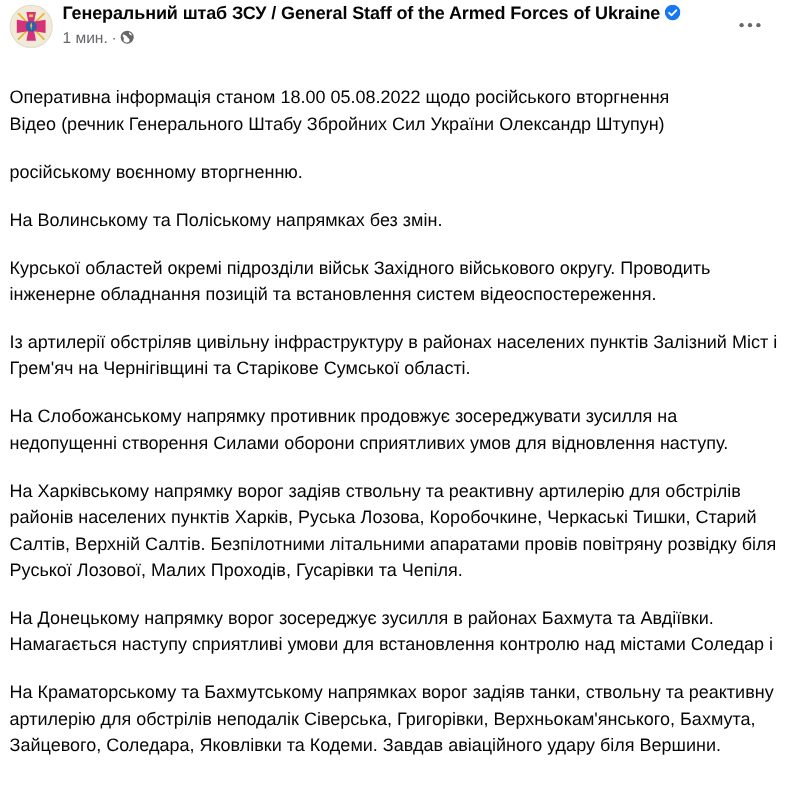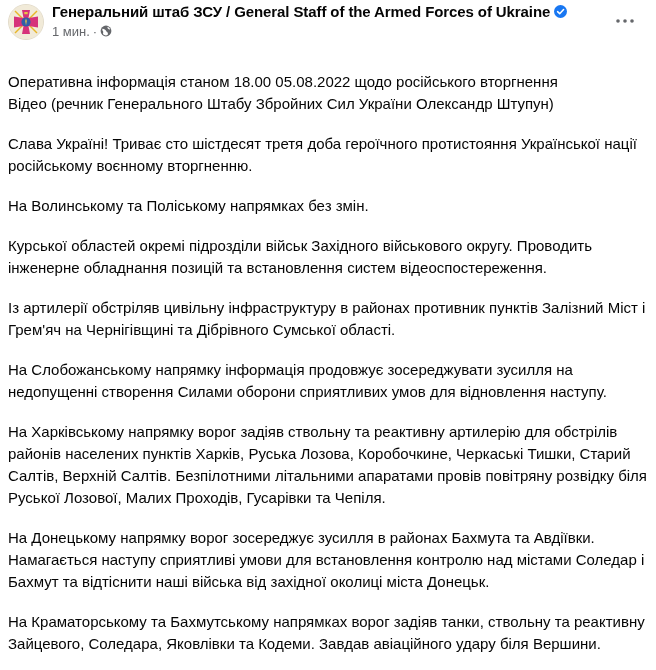--- a/index.html
+++ b/index.html
@@ -148,48 +148,47 @@
       </svg>
     </div>
   </div>
 
   <div class="post-body">
     <p>
       <span class="line">Оперативна інформація станом 18.00 05.08.2022 щодо російського вторгнення</span>
       <span class="line">Відео (речник Генерального Штабу Збройних Сил України Олександр Штупун)</span>
     </p>
     <p>
-      <span class="line">Слава Україні! Триває сто шістдесят третя доба героїчного протистояння Української нації</span>
       <span class="line">російському воєнному вторгненню.</span>
     </p>
     <p>
       <span class="line">На Волинському та Поліському напрямках без змін.</span>
     </p>
     <p>
       <span class="line">Курської областей окремі підрозділи військ Західного військового округу. Проводить</span>
       <span class="line">інженерне обладнання позицій та встановлення систем відеоспостереження.</span>
     </p>
     <p>
-      <span class="line">Із артилерії обстріляв цивільну інфраструктуру в районах противник пунктів Залізний Міст і</span>
-      <span class="line">Грем'яч на Чернігівщині та Дібрівного Сумської області.</span>
+      <span class="line">Із артилерії обстріляв цивільну інфраструктуру в районах населених пунктів Залізний Міст і</span>
+      <span class="line">Грем'яч на Чернігівщині та Старікове Сумської області.</span>
     </p>
     <p>
-      <span class="line">На Слобожанському напрямку інформація продовжує зосереджувати зусилля на</span>
+      <span class="line">На Слобожанському напрямку противник продовжує зосереджувати зусилля на</span>
       <span class="line">недопущенні створення Силами оборони сприятливих умов для відновлення наступу.</span>
     </p>
     <p>
       <span class="line">На Харківському напрямку ворог задіяв ствольну та реактивну артилерію для обстрілів</span>
       <span class="line">районів населених пунктів Харків, Руська Лозова, Коробочкине, Черкаські Тишки, Старий</span>
       <span class="line">Салтів, Верхній Салтів. Безпілотними літальними апаратами провів повітряну розвідку біля</span>
       <span class="line">Руської Лозової, Малих Проходів, Гусарівки та Чепіля.</span>
     </p>
     <p>
       <span class="line">На Донецькому напрямку ворог зосереджує зусилля в районах Бахмута та Авдіївки.</span>
       <span class="line">Намагається наступу сприятливі умови для встановлення контролю над містами Соледар і</span>
-      <span class="line">Бахмут  та відтіснити наші війська від західної околиці міста Донецьк.</span>
     </p>
     <p>
       <span class="line">На Краматорському та Бахмутському напрямках ворог задіяв танки, ствольну та реактивну</span>
+      <span class="line">артилерію для обстрілів неподалік Сіверська, Григорівки, Верхньокам'янського, Бахмута,</span>
       <span class="line">Зайцевого, Соледара, Яковлівки та Кодеми. Завдав авіаційного удару біля Вершини.</span>
     </p>
 
   </div>
 </div>
 
 </body></html>

